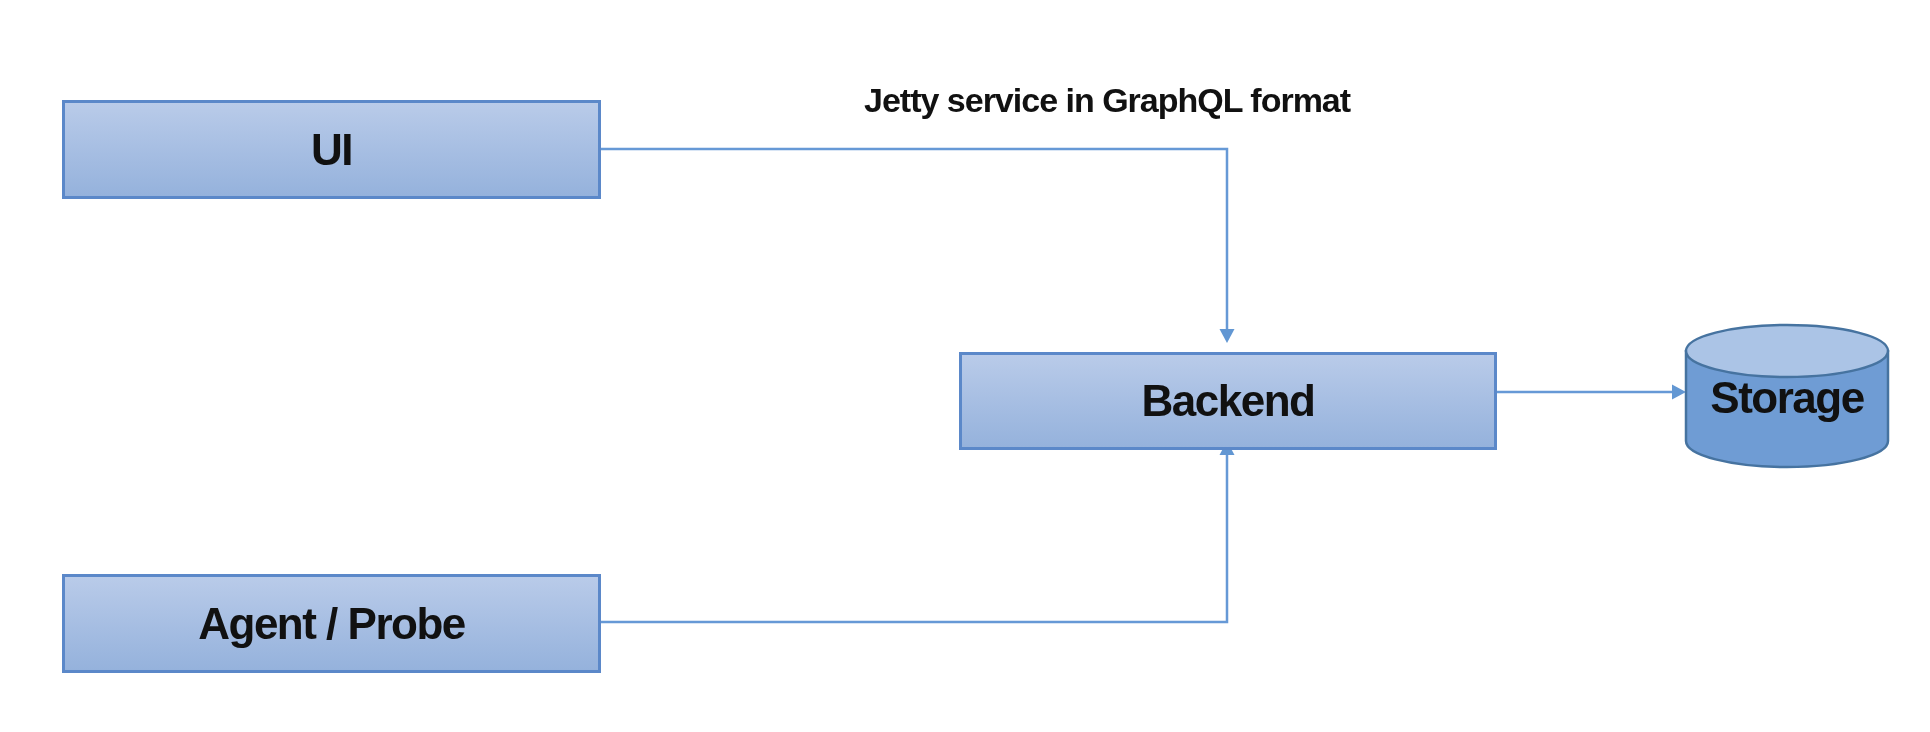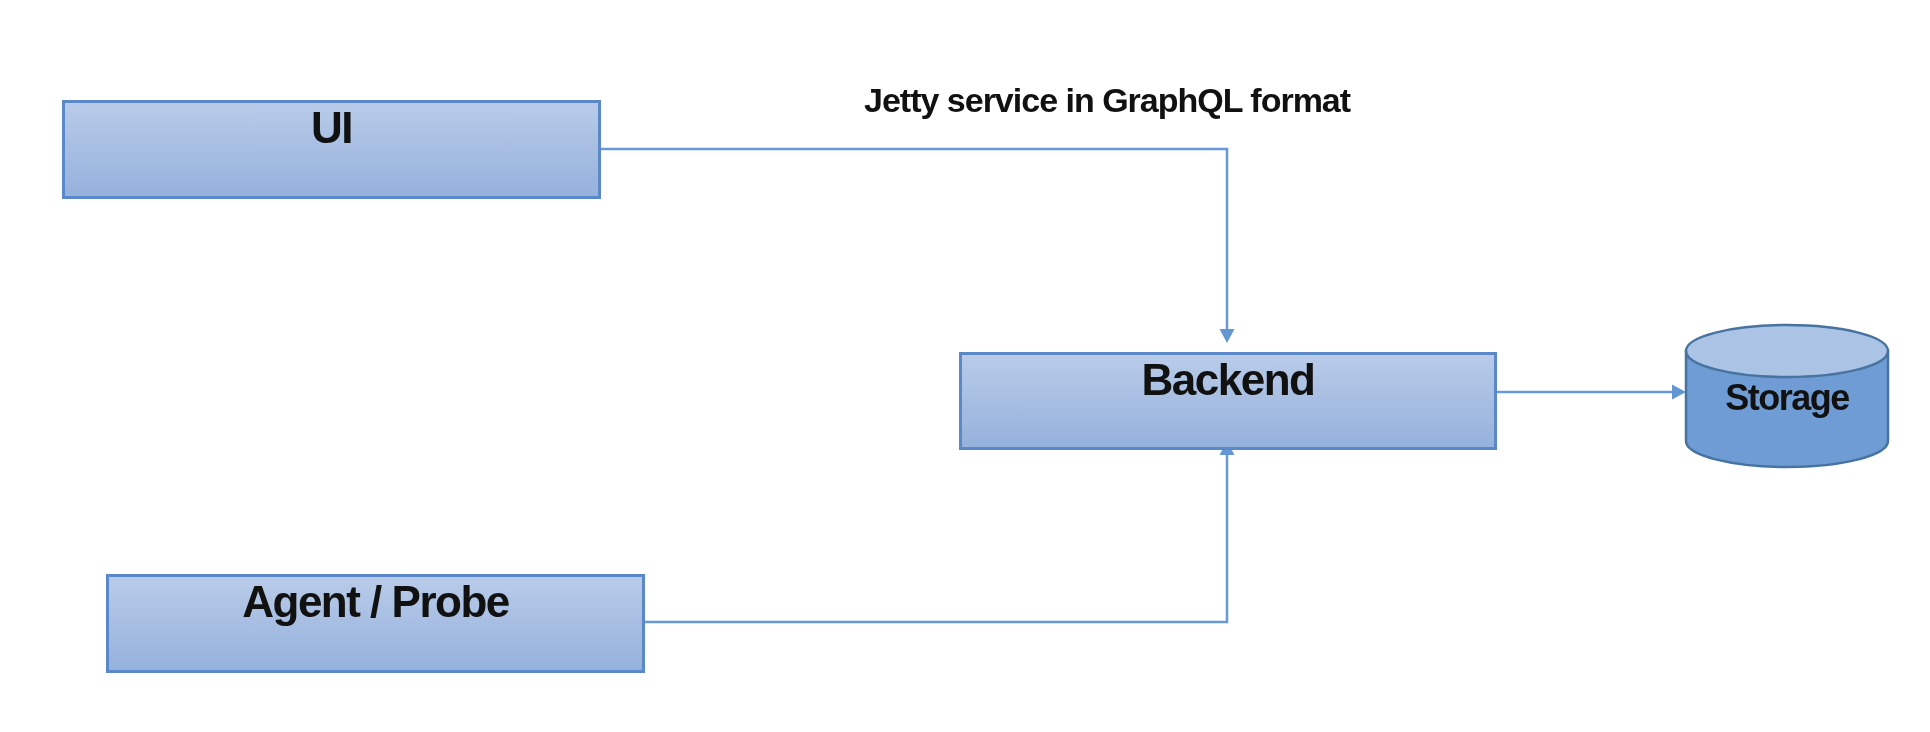--- a/index.html
+++ b/index.html
@@ -21,50 +21,51 @@
     top: 0;
     width: 1930px;
     height: 732px;
   }
   .node {
     position: absolute;
     box-sizing: border-box;
     background: linear-gradient(180deg, #b9cbe9 0%, #a5bde2 55%, #95b2dc 100%);
     border: 3px solid #5b88c9;
     display: flex;
+    align-items: center;
     justify-content: center;
   }
   .node-label {
     font-size: 44px;
     font-weight: bold;
     letter-spacing: -1.5px;
     color: #111111;
     white-space: nowrap;
   }
   #node-ui     { left: 62px;  top: 100px; width: 539px; height: 99px; }
-  #node-agent  { left: 62px;  top: 574px; width: 539px; height: 99px; margin-left: 44px; }
+  #node-agent  { left: 62px;  top: 574px; width: 539px; height: 99px; }
   #node-backend{ left: 959px; top: 343px; width: 538px; height: 98px; margin-top: 9px; }
   .edge-label {
     position: absolute;
     font-size: 34px;
     font-weight: bold;
     letter-spacing: -1px;
     line-height: 1;
     color: #111111;
     white-space: nowrap;
   }
   #edge-label-top    { left: 864px; top: 83px; }
   #edge-label-bottom { left: 862px; top: 642px; }
   #storage-label {
     position: absolute;
     left: 1686px;
     top: 372px;
     width: 202px;
     text-align: center;
-    font-size: 36px;
+    font-size: 44px;
     font-weight: bold;
     letter-spacing: -1.5px;
     line-height: 52px;
     color: #111111;
   }
   .conn {
     fill: none;
     stroke: #6699d6;
     stroke-width: 2.5;
   }

